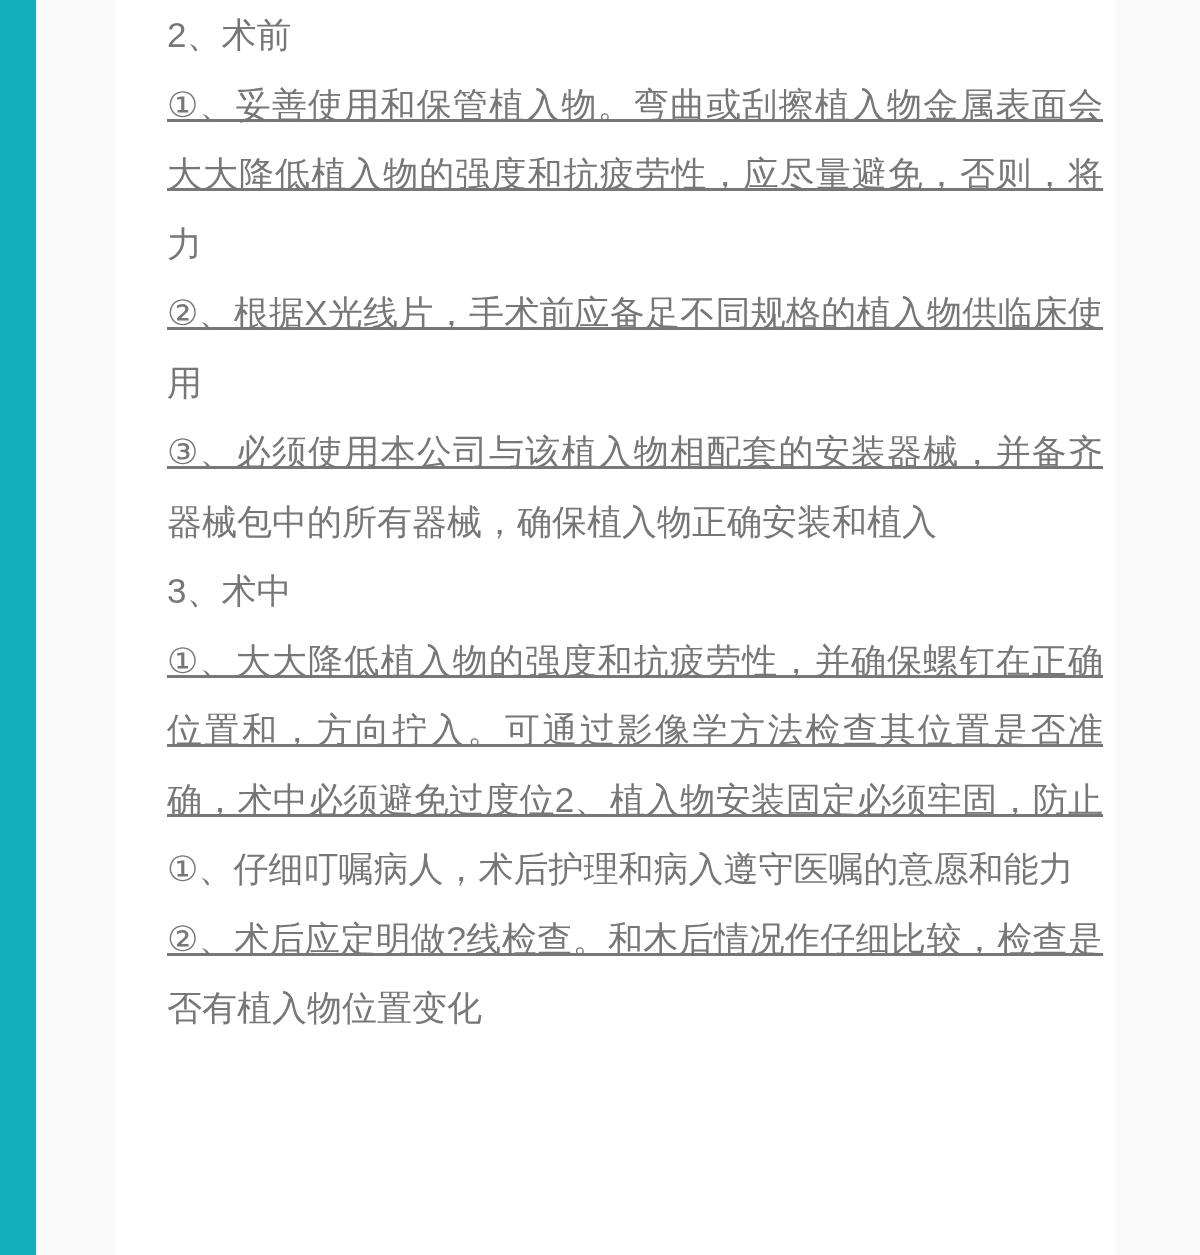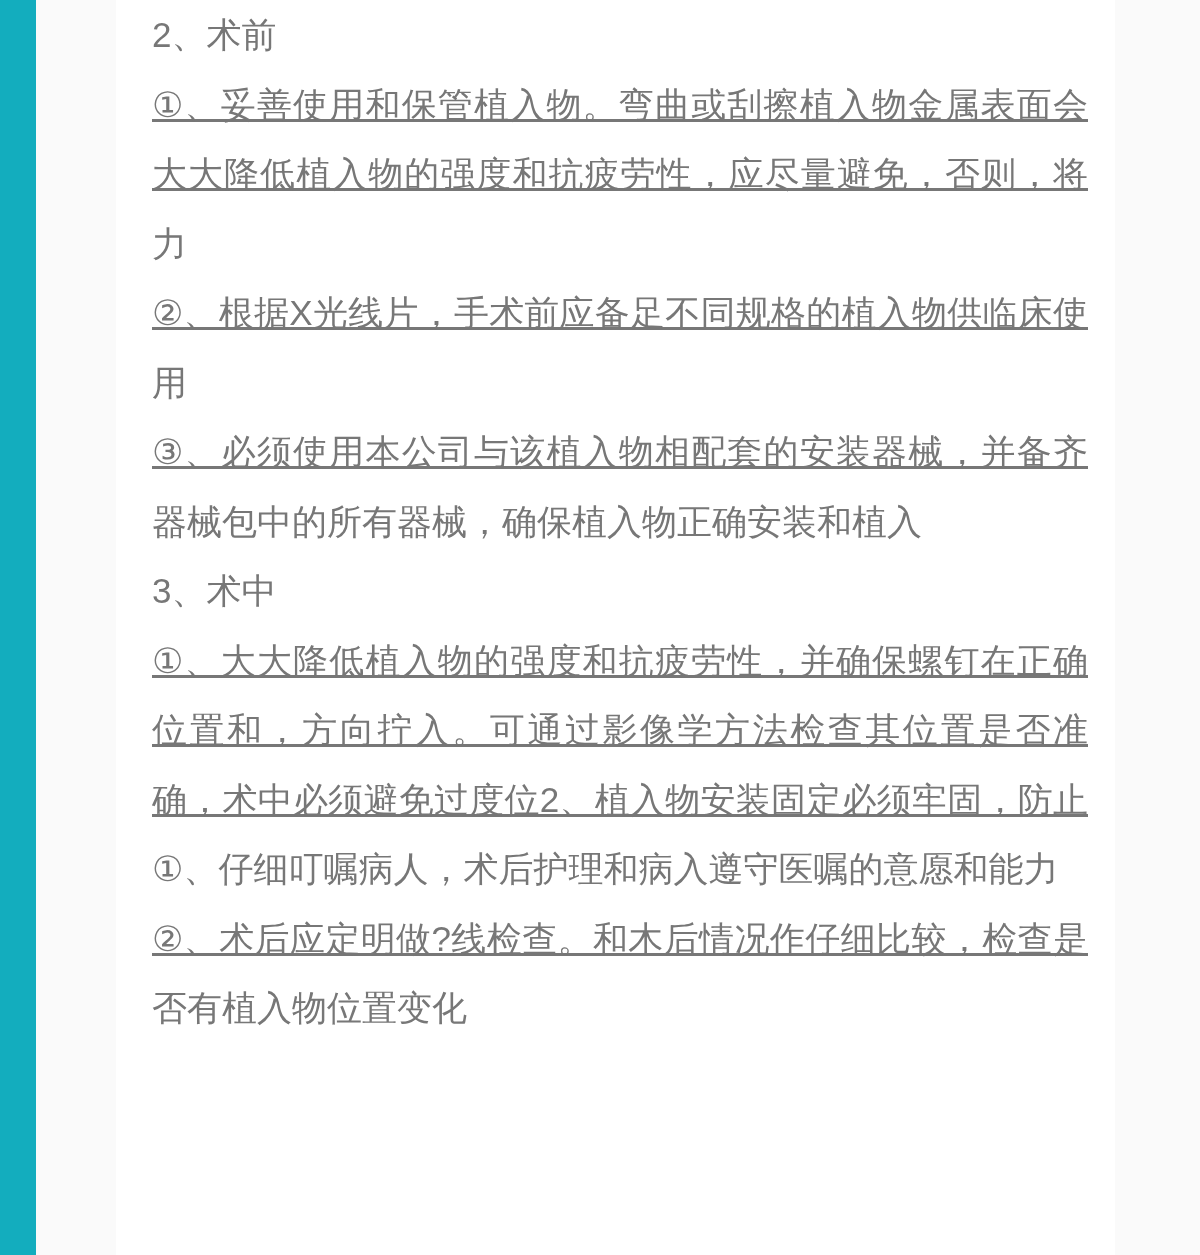--- a/index.html
+++ b/index.html
@@ -17,21 +17,21 @@
   }
   .accent-bar{
     position:absolute;left:0;top:0;bottom:0;width:36px;
     background:var(--accent);
   }
   .doc-card{
     position:absolute;left:116px;top:0;bottom:0;width:999px;
     background:var(--card-bg);
     padding:0 27px 0 36px;
   }
-  .doc-text{width:936px;}
+  .doc-text{width:936px;margin-left:15px;}
   .line{
     height:69.5px;
     line-height:69.5px;
     font-size:35px;
     color:var(--text);
     text-align:left;
     overflow:hidden;
   }
   .line.fill{
     text-align:justify;

